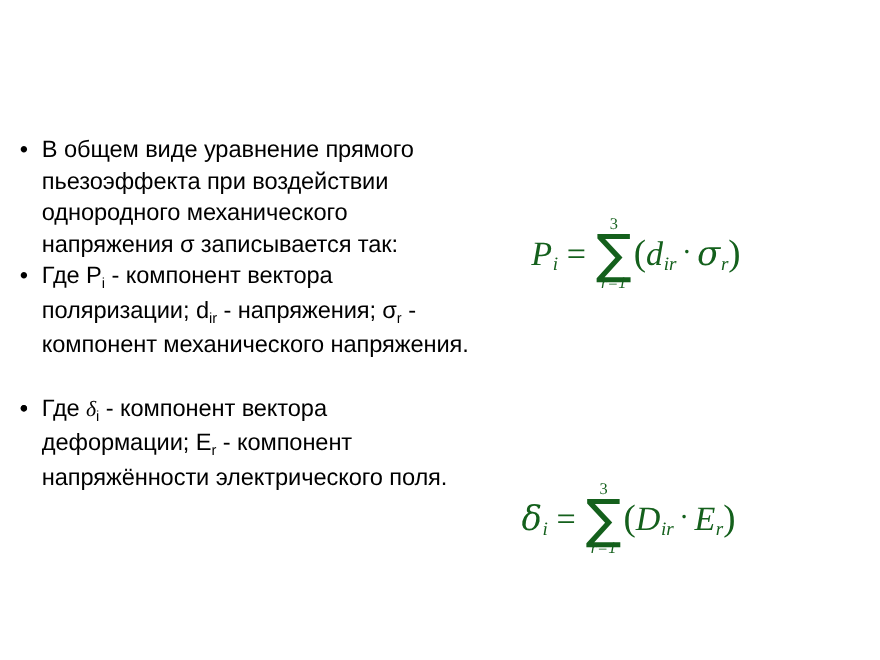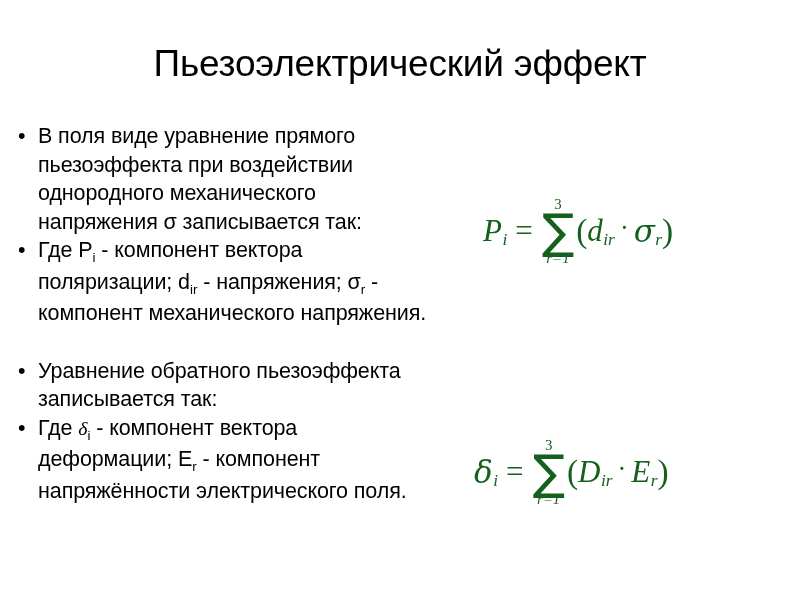--- a/index.html
+++ b/index.html
@@ -166,39 +166,37 @@
   .greek {
     font-style: italic;
     font-family: "DejaVu Serif", serif;
   }
 </style>
 </head>
 <body>
 
 <div id="slide">
 
-  <div id="slide-title">Пьезоэлектрический эффект</div>
 
   <div id="body-column">
 
     <div class="bullet-item">
       <span class="bullet-marker">•</span>
-      <span class="bullet-text"><span>В поля виде уравнение прямого пьезоэффекта при воздействии однородного механического напряжения σ записывается так:</span></span>
+      <span class="bullet-text"><span>В общем виде уравнение прямого пьезоэффекта при воздействии однородного механического напряжения σ записывается так:</span></span>
     </div>
 
     <div class="bullet-item">
       <span class="bullet-marker">•</span>
       <span class="bullet-text"><span>Где P</span><span class="sub">i</span><span> - компонент вектора поляризации; d</span><span class="sub">ir</span><span> - напряжения; σ</span><span class="sub">r</span><span> - компонент механического напряжения.</span></span>
     </div>
 
     <div class="spacer-line"></div>
 
     <div class="bullet-item">
       <span class="bullet-marker">•</span>
-      <span class="bullet-text"><span>Уравнение обратного пьезоэффекта записывается так:</span></span>
     </div>
 
     <div class="bullet-item">
       <span class="bullet-marker">•</span>
       <span class="bullet-text"><span>Где </span><span class="mathvar">δ</span><span class="sub">i</span><span> - компонент вектора деформации; E</span><span class="sub">r</span><span> - компонент напряжённости электрического поля.</span></span>
     </div>
 
   </div>
 
   <div class="formula" id="formula-1">

